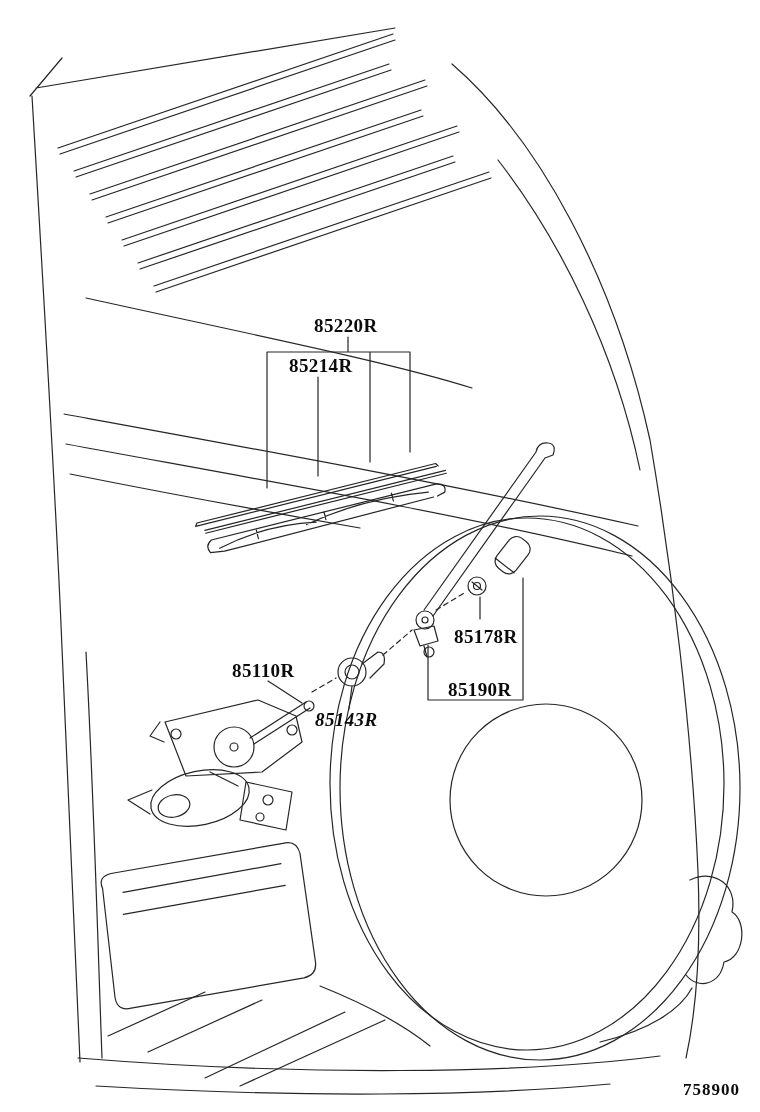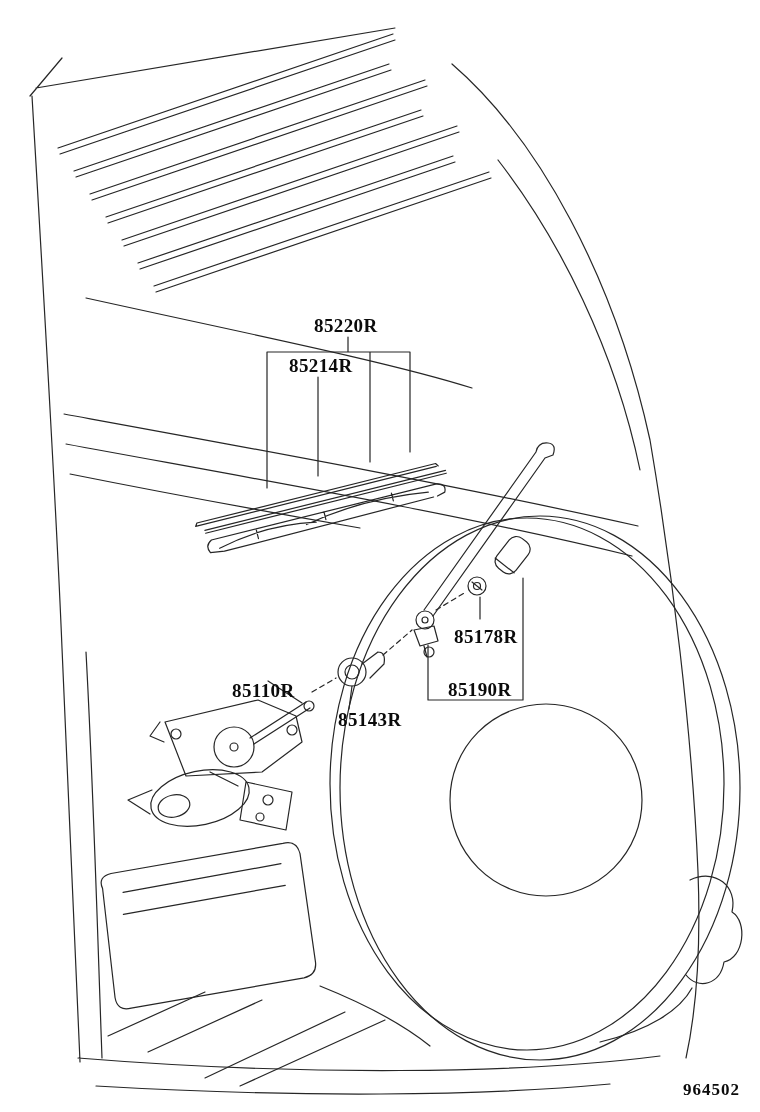--- a/index.html
+++ b/index.html
@@ -133,23 +133,23 @@
     </g>
     <g stroke-dasharray="5 4">
       <path d="M383,655 L412,630 M436,610 L466,592 M312,692 L336,678"></path>
     </g>
   </svg>
 
   <div class="part-label" style="left:314px;top:316px;">85220R</div>
 
   <div class="part-label" style="left:289px;top:356px;font-family:Liberation Serif, serif;">85214R</div>
 
-  <div class="part-label" style="left:232px;top:661px;margin-top:20px;">85110R</div>
+  <div class="part-label" style="left:232px;top:661px;">85110R</div>
 
-  <div class="part-label" style="left:338px;top:710px;">85143R</div>
+  <div class="part-label" style="left:315px;top:710px;font-style:italic;">85143R</div>
 
   <div class="part-label" style="left:454px;top:627px;">85178R</div>
 
   <div class="part-label" style="left:448px;top:680px;">85190R</div>
 
-  <div class="figure-code" style="left:683px;top:1081px;">964502</div>
+  <div class="figure-code" style="left:683px;top:1081px;">758900</div>
 
 </div>
 
 </body></html>

